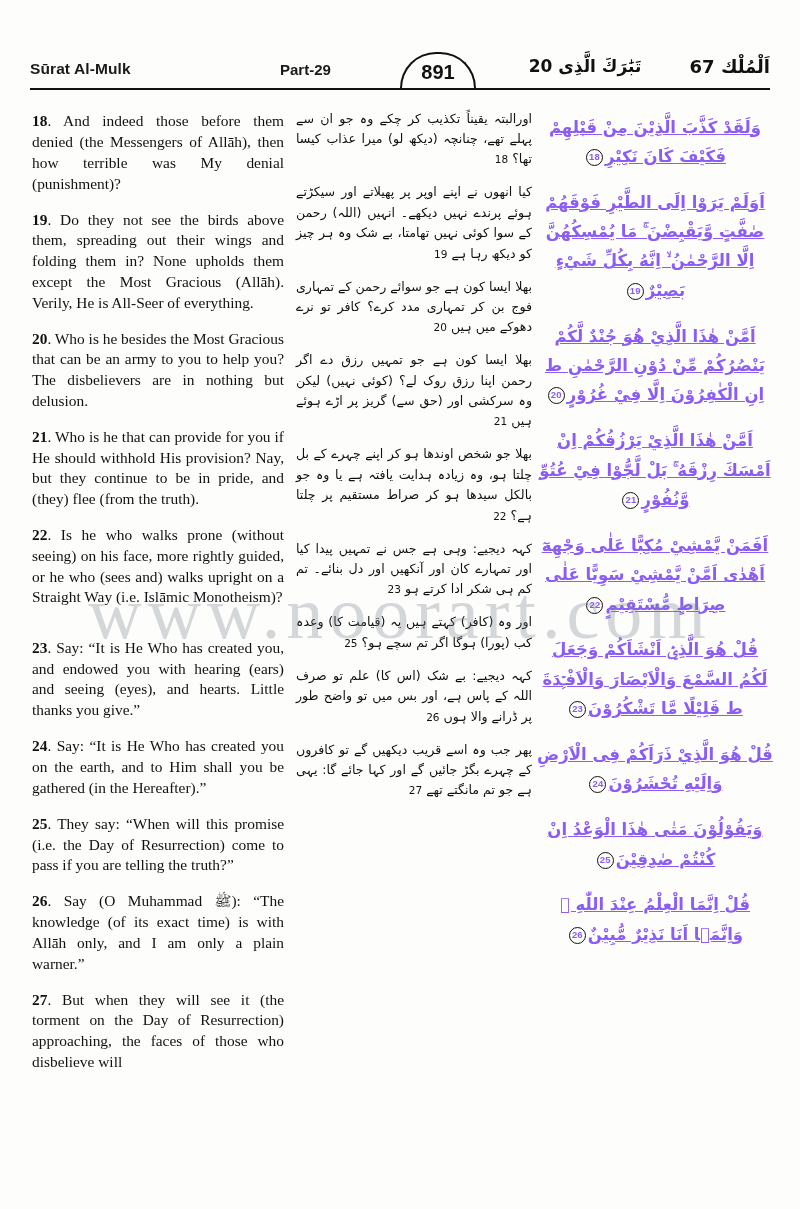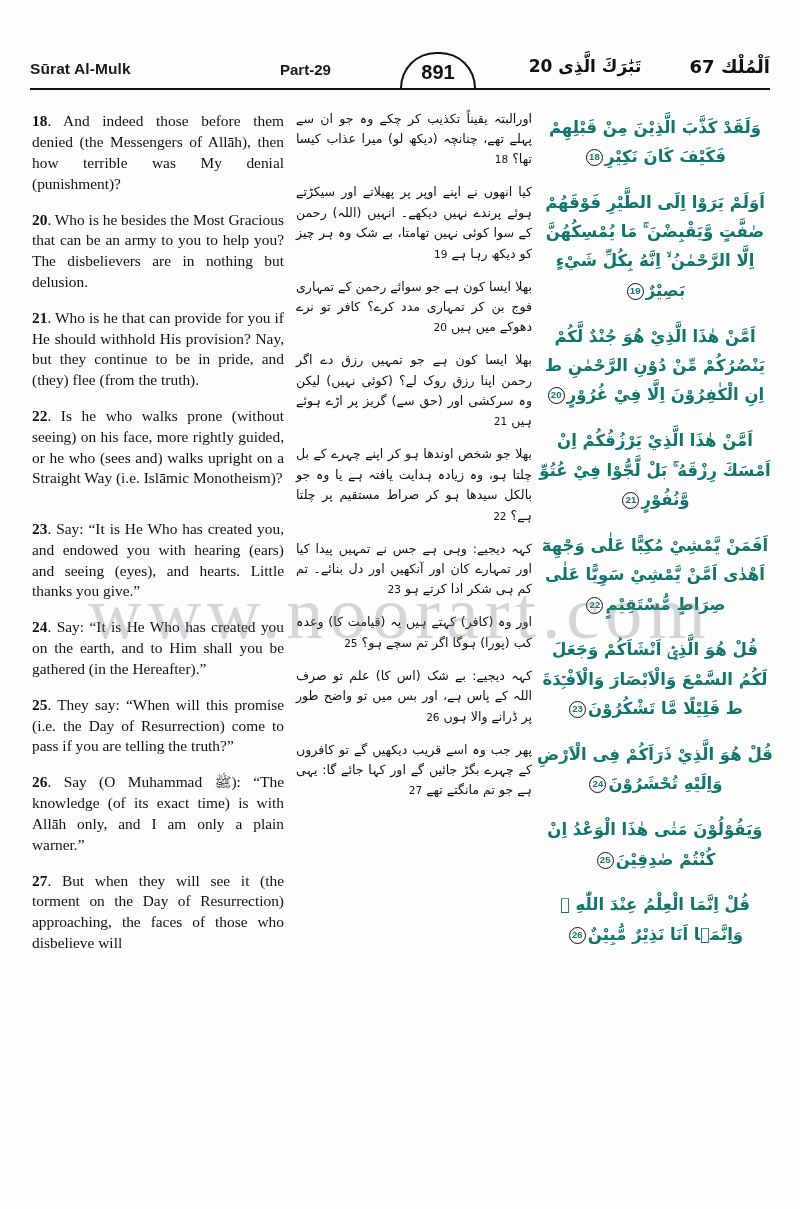--- a/index.html
+++ b/index.html
@@ -167,25 +167,26 @@
   .ur-verse .unum {
     font-size: 10.5px;
   }
 
   
   .ar-verse {
     direction: rtl;
     font-family: "DejaVu Sans", sans-serif;
     font-size: 16.5px;
     line-height: 1.78;
-    color: #0f766e;
+    color: #8b5cf6;
     text-align: center;
     font-weight: 700;
     margin-bottom: 13px;
     letter-spacing: 0.2px;
+    text-decoration: underline;
   }
   .ar-verse .anum {
     display: inline-block;
     font-family: "Liberation Sans", sans-serif;
     font-size: 9.5px;
     font-weight: 600;
     border: 1.3px solid #111;
     border-radius: 50%;
     width: 15px;
     height: 15px;
@@ -226,20 +227,21 @@
     </div>
     <div class="hdr-arabic-part">تَبَٰرَكَ الَّذِى 20</div>
     <div class="hdr-arabic-surah">اَلْمُلْك 67</div>
   </div>
   <div class="header-rule"></div>
 
   <div class="columns">
 
     <div class="col col-english">
       <p class="en-verse"><span class="vnum">18</span>. <span>And indeed those before them denied (the Messengers of Allāh), then how terrible was My denial (punishment)?</span></p>
+      <p class="en-verse"><span class="vnum">19</span>. <span>Do they not see the birds above them, spreading out their wings and folding them in? None upholds them except the Most Gracious (Allāh). Verily, He is All-Seer of everything.</span></p>
       <p class="en-verse"><span class="vnum">20</span>. <span>Who is he besides the Most Gracious that can be an army to you to help you? The disbelievers are in nothing but delusion.</span></p>
       <p class="en-verse"><span class="vnum">21</span>. <span>Who is he that can provide for you if He should withhold His provision? Nay, but they continue to be in pride, and (they) flee (from the truth).</span></p>
       <p class="en-verse spaced-22"><span class="vnum">22</span>. <span>Is he who walks prone (without seeing) on his face, more rightly guided, or he who (sees and) walks upright on a Straight Way (i.e. Islāmic Monotheism)?</span></p>
       <p class="en-verse"><span class="vnum">23</span>. <span>Say: “It is He Who has created you, and endowed you with hearing (ears) and seeing (eyes), and hearts. Little thanks you give.”</span></p>
       <p class="en-verse"><span class="vnum">24</span>. <span>Say: “It is He Who has created you on the earth, and to Him shall you be gathered (in the Hereafter).”</span></p>
       <p class="en-verse"><span class="vnum">25</span>. <span>They say: “When will this promise (i.e. the Day of Resurrection) come to pass if you are telling the truth?”</span></p>
       <p class="en-verse"><span class="vnum">26</span>. <span>Say (O Muhammad </span><span class="pbuh">ﷺ</span><span>): “The knowledge (of its exact time) is with Allāh only, and I am only a plain warner.”</span></p>
       <p class="en-verse"><span class="vnum">27</span>. <span>But when they will see it (the torment on the Day of Resurrection) approaching, the faces of those who disbelieve will</span></p>
     </div>
 

